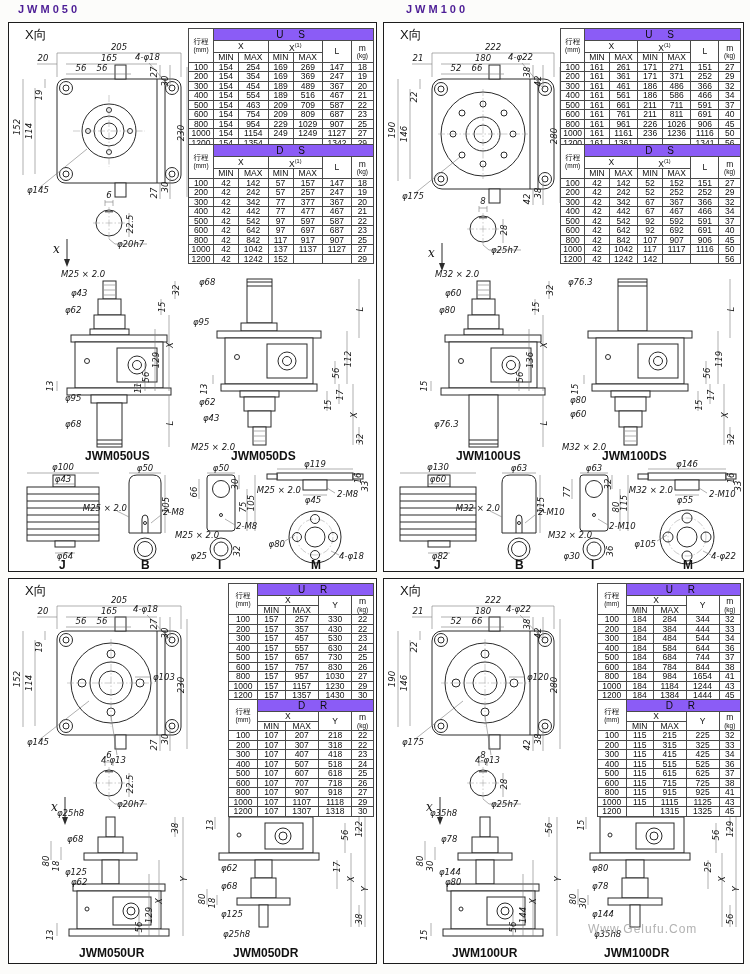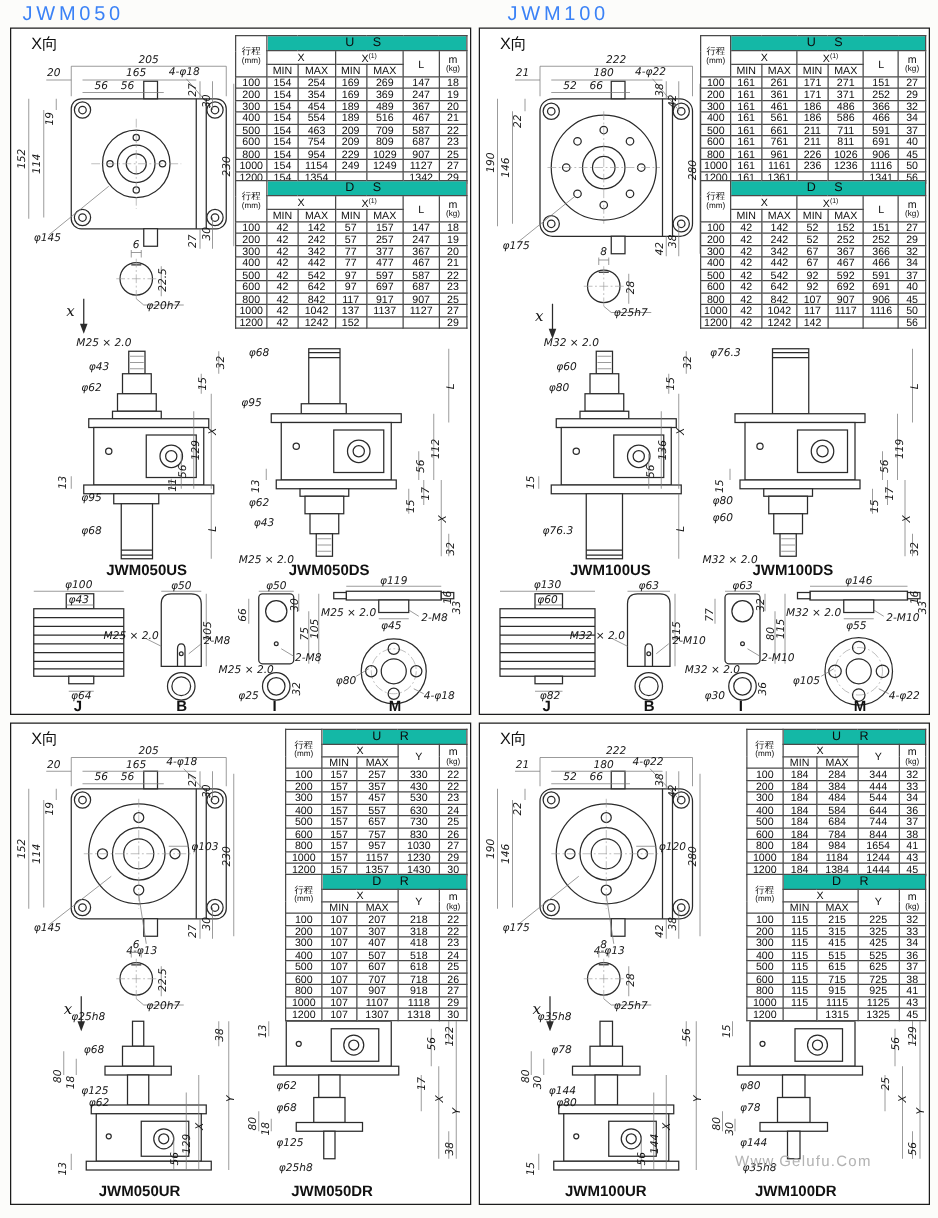--- a/index.html
+++ b/index.html
@@ -1,17 +1,17 @@
 <!DOCTYPE html>
 <html><head>
 <meta charset="utf-8">
 <style>
   html,body{margin:0;padding:0}
   body{width:750px;height:974px;position:relative;background:#fcfcfa;font-family:"Liberation Sans",sans-serif;color:#111;overflow:hidden}
-  .sec-title{position:absolute;font-size:16px;font-weight:normal;letter-spacing:3px;color:#3b82f6}
+  .sec-title{position:absolute;font-size:11px;font-weight:bold;letter-spacing:3px;color:#4c1d95}
   #title050{left:18px;top:3px}
   #title100{left:406px;top:3px}
   .quad{position:absolute;border:1.5px solid #1c1c1c;background:#fff}
   #q1{left:8px;top:22px;width:367px;height:548px}
   #q2{left:383px;top:22px;width:359px;height:548px}
   #q3{left:8px;top:578px;width:367px;height:384px}
   #q4{left:383px;top:578px;width:359px;height:384px}
   .quad svg{position:absolute;left:0;top:0}
   
   .o{fill:none;stroke:#2b2b2b;stroke-width:1}
@@ -20,21 +20,21 @@
   .c{fill:none;stroke:#999;stroke-width:.5;stroke-dasharray:7 2 1.5 2}
   text.t{font:italic 8.5px "DejaVu Sans",sans-serif;fill:#151515;text-anchor:middle}
   text.ts{text-anchor:start}
   text.te{text-anchor:end}
   text.cap{font:bold 12px "Liberation Sans",sans-serif;fill:#111;text-anchor:start}
   text.vl{font:13px "Liberation Sans",sans-serif;fill:#111;text-anchor:start}
   text.ax{font:italic 12px "DejaVu Serif",serif;fill:#111;text-anchor:start}
   
   .dimtable{position:absolute;border-collapse:collapse;background:#fff;table-layout:fixed;font-size:8.5px;color:#0d0d0d}
   .dimtable th,.dimtable td{border:1px solid #4a4a4a;text-align:center;padding:0;height:8px;line-height:8.5px;font-weight:normal;overflow:hidden;white-space:nowrap}
-  .dimtable th.band{background:#14b8a6;font-size:10px;letter-spacing:6px;height:11px;line-height:11px}
+  .dimtable th.band{background:#8b5cf6;font-size:10px;letter-spacing:6px;height:11px;line-height:11px}
   .dimtable th.stroke{font-size:7.5px;line-height:8px;white-space:normal}
   .dimtable th sup{font-size:5.5px;vertical-align:super}
   .dimtable th .unit{display:block;font-size:6.5px;line-height:7px}
   #tbl050us{left:179px;top:5px;width:186px}
   #tbl050ds{left:179px;top:121px;width:186px}
   #tbl100us{left:176px;top:5px;width:181px}
   #tbl100ds{left:176px;top:121px;width:181px}
   #tbl050ur{left:219px;top:4px;width:146px}
   #tbl050dr{left:219px;top:120px;width:146px}
   #tbl100ur{left:213px;top:4px;width:144px}

